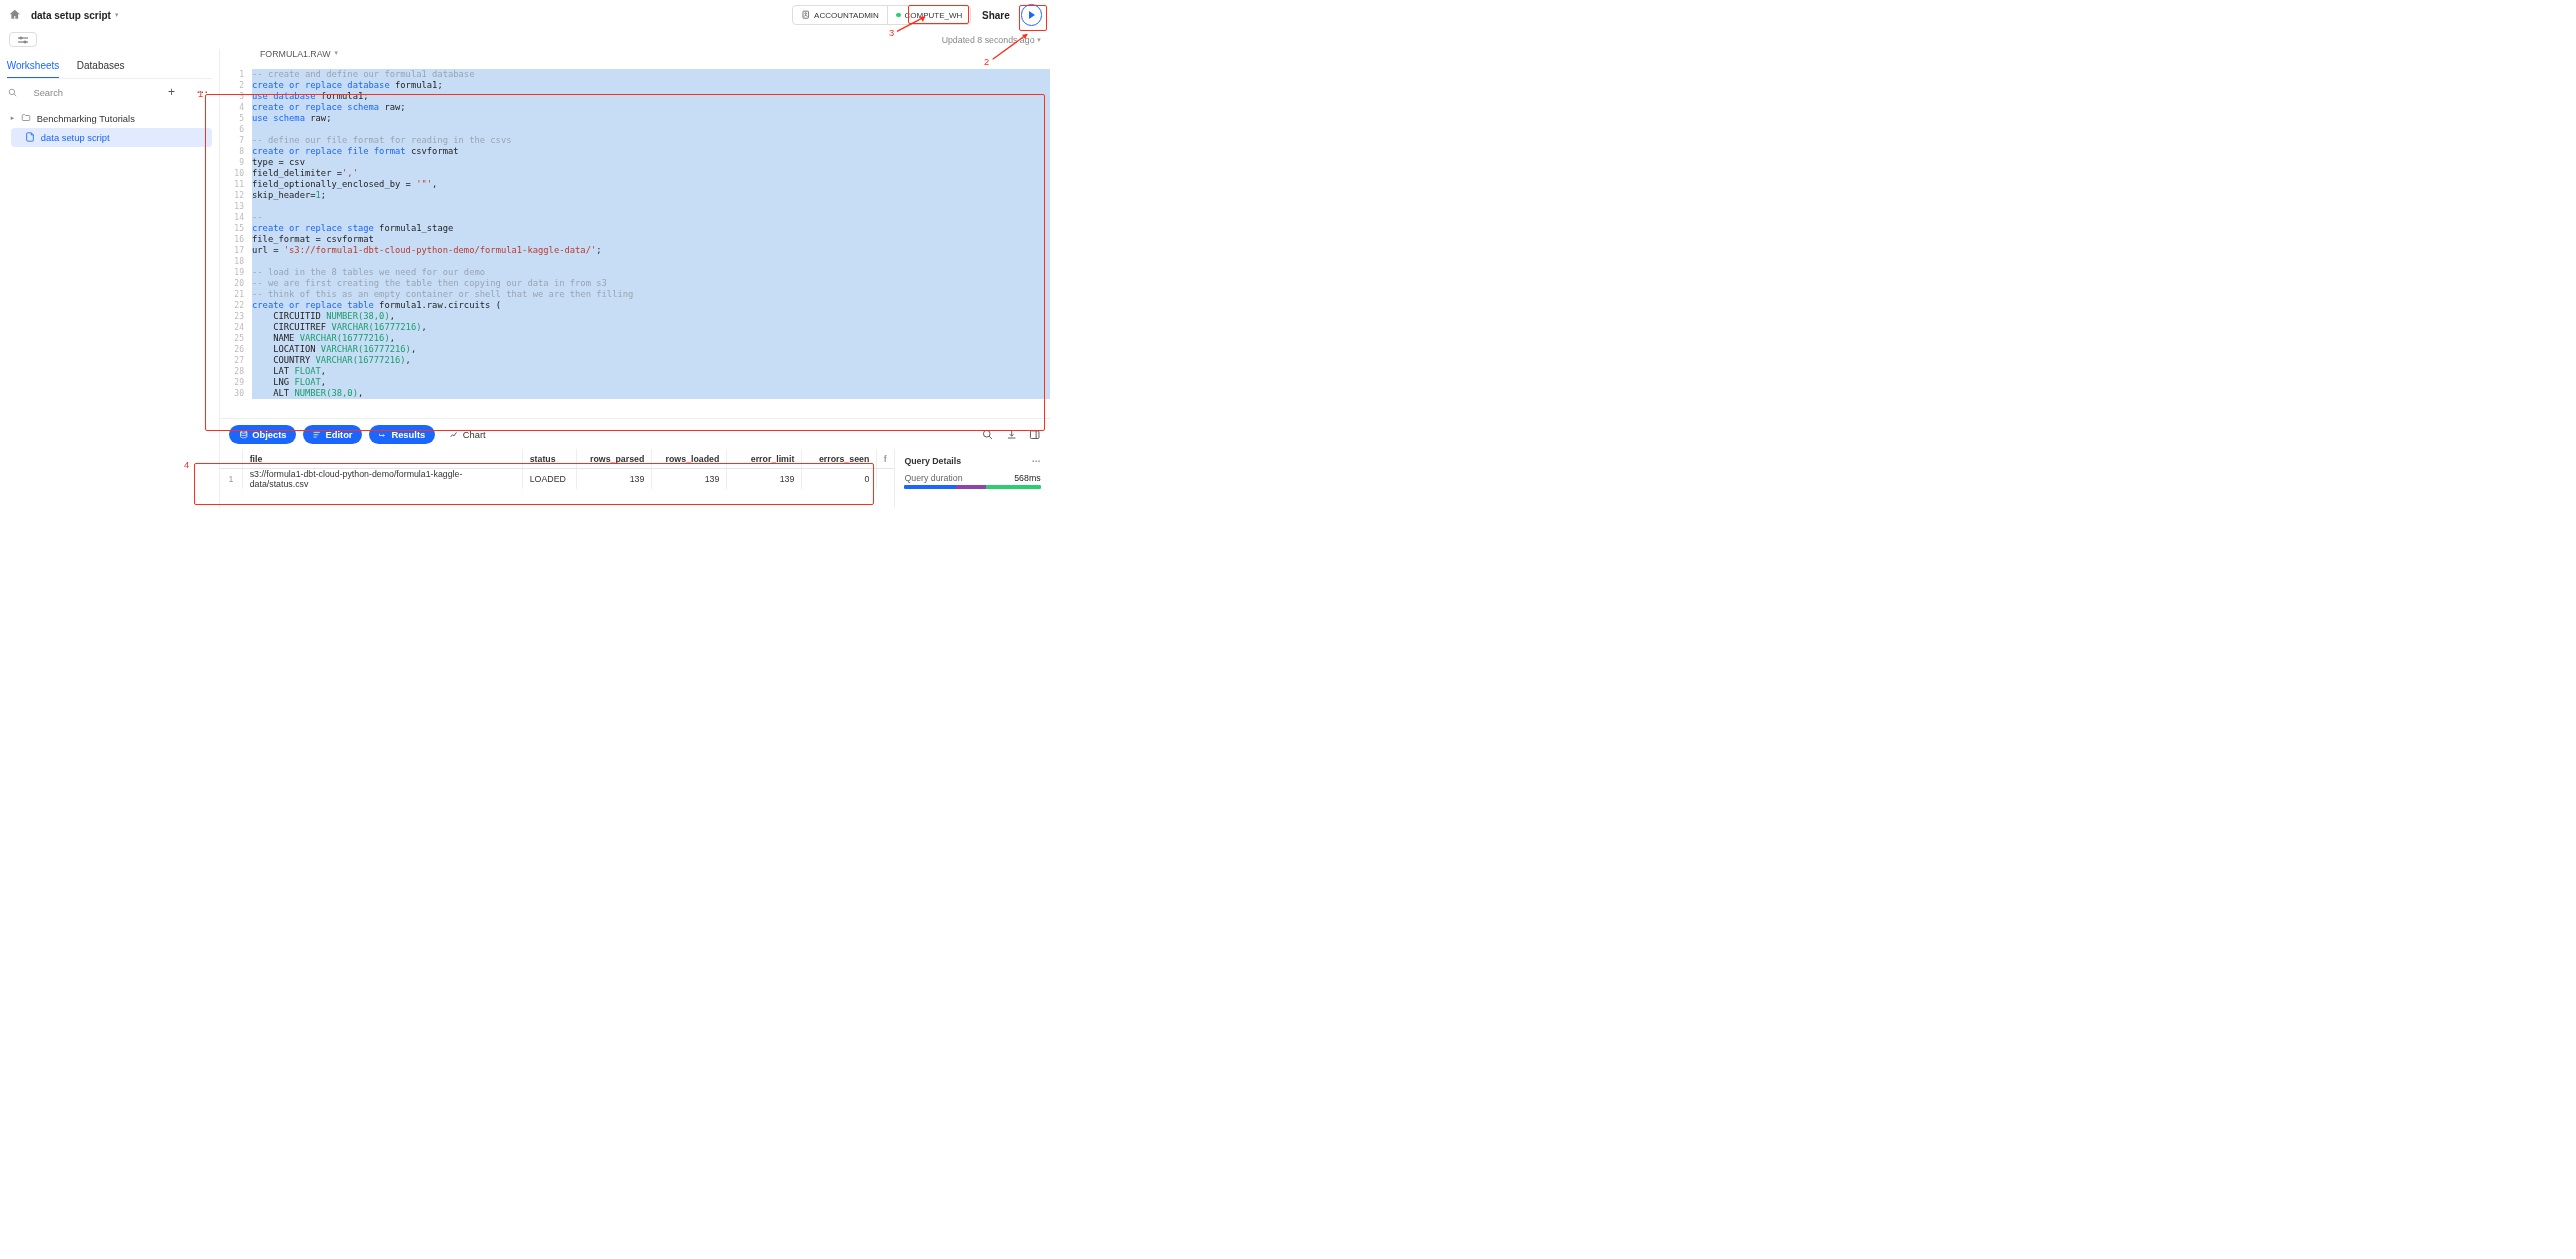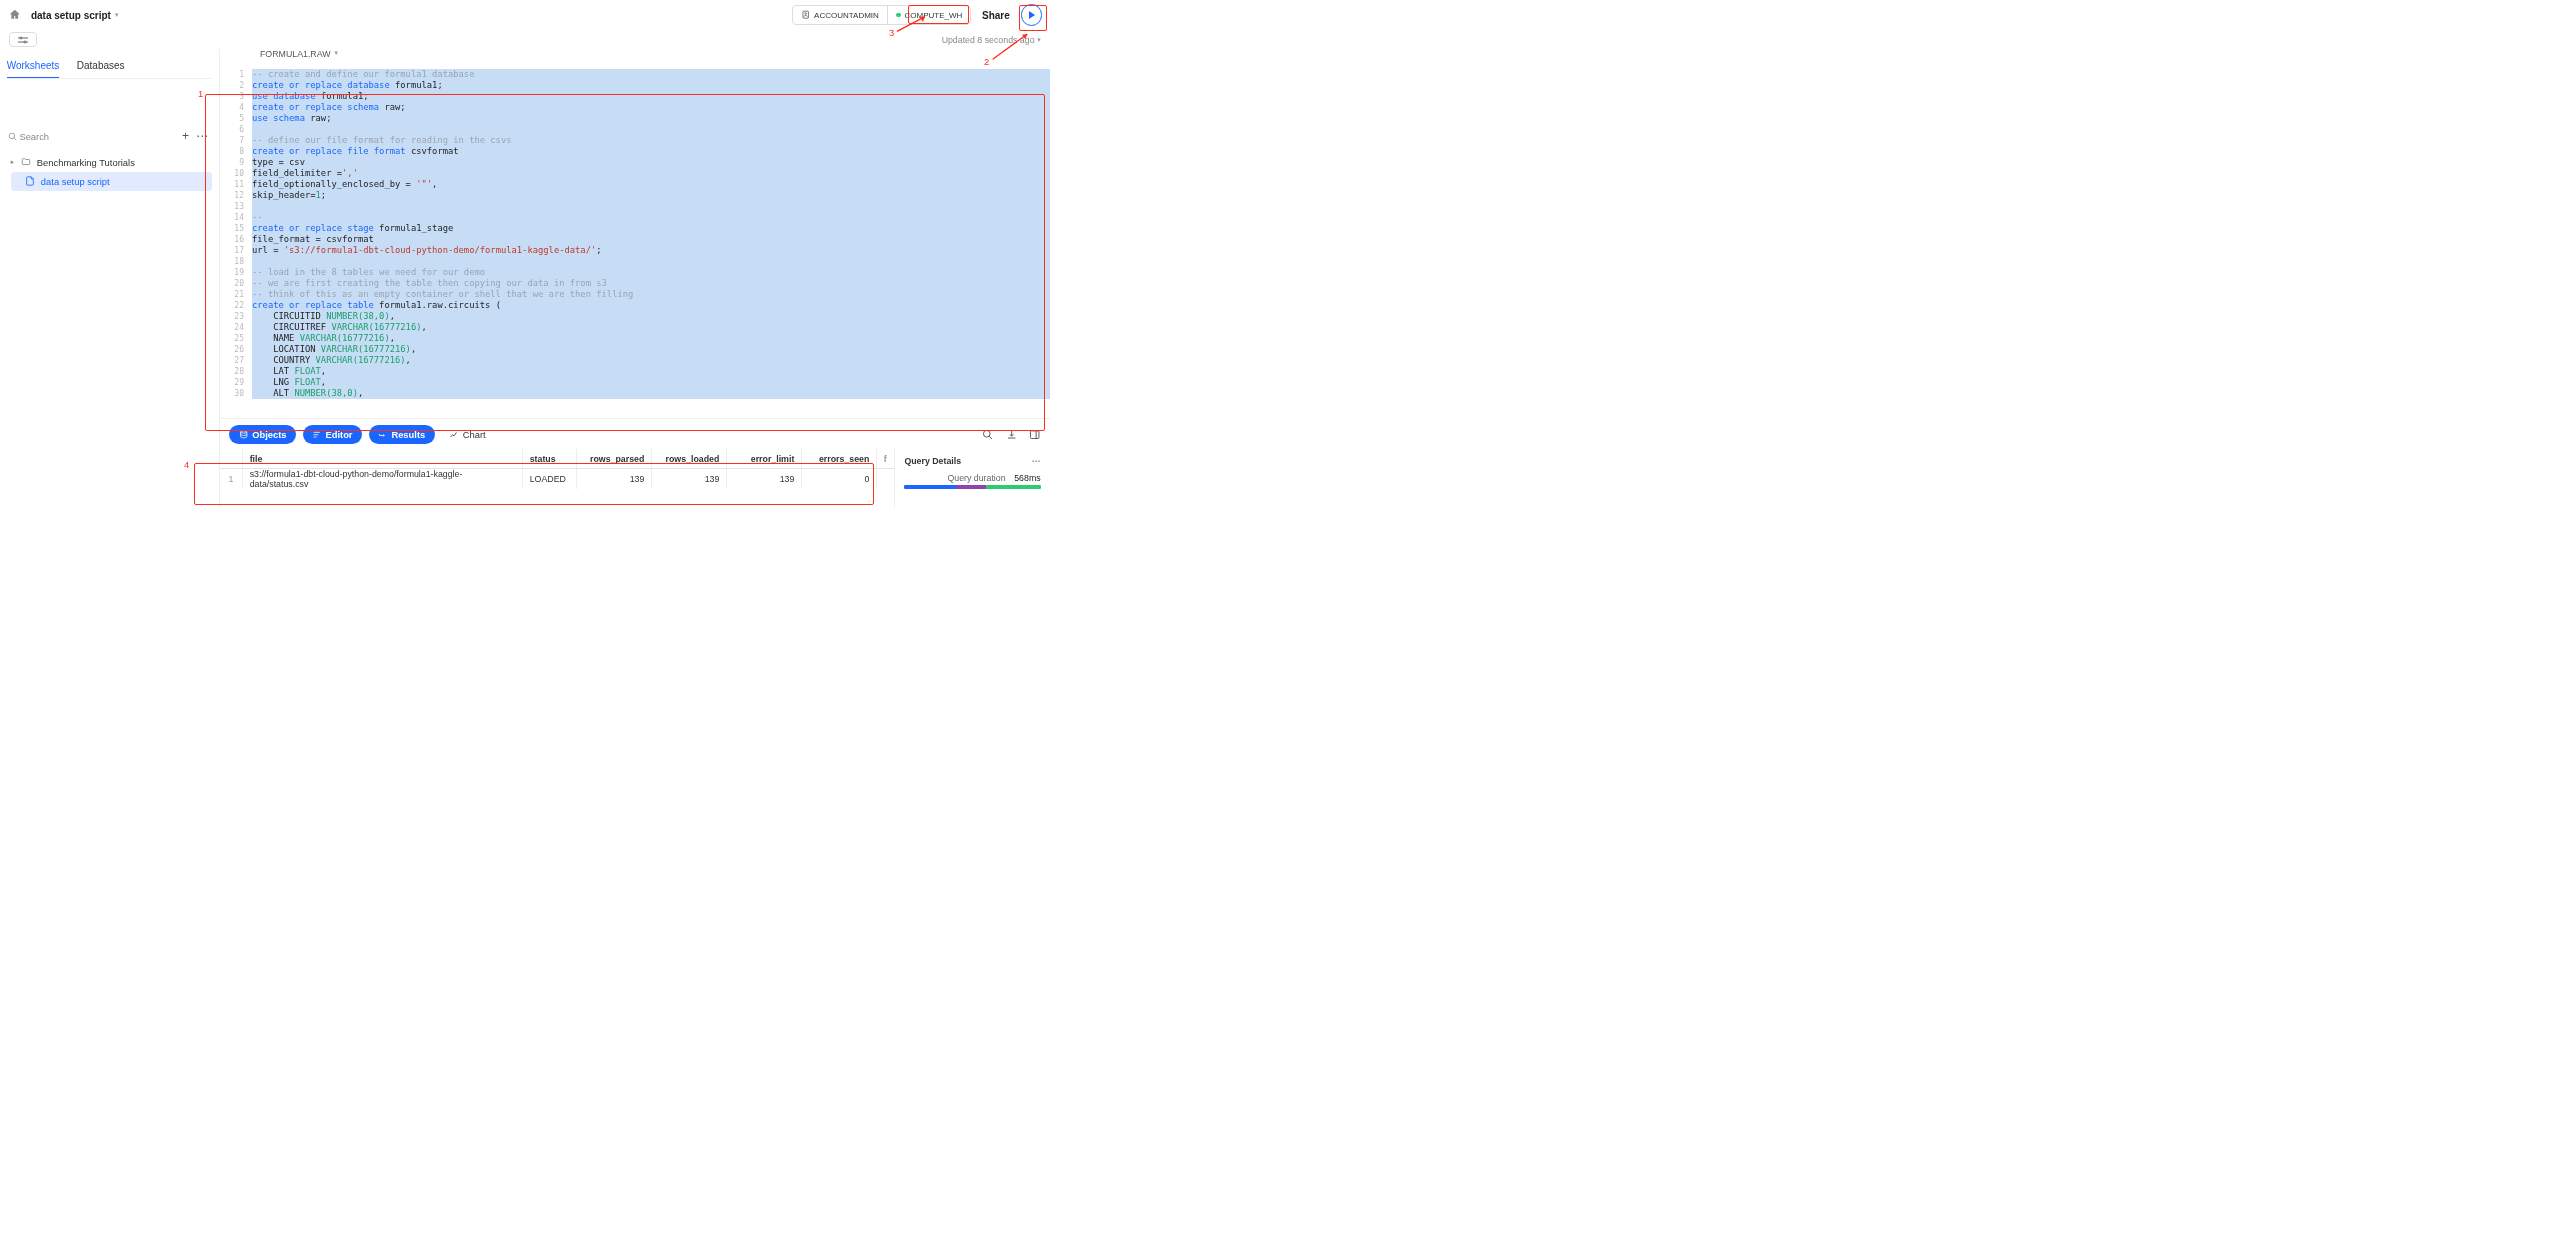--- a/index.html
+++ b/index.html
@@ -23,21 +23,21 @@
   .toolbar-row { display:flex; align-items:center; padding:2px 9.4px; }
   .settings-pill { border:0.7px solid #ddd; border-radius:4px; padding:2.7px 6.7px; display:flex; align-items:center; justify-content:center; }
   .settings-pill svg { width:12px; height:8px; color:#666; }
   .updated-txt { margin-left:auto; font-size:8.8px; color:#888; display:flex; align-items:center; gap:2.7px; }
   
   .main { display:flex; height:calc(100% - 54px); }
   .sidebar { width:220px; border-right:0.7px solid #eee; padding:5.4px 6.7px 0 6.7px; }
   .tabs { display:flex; height:24px; border-bottom:0.7px solid #eee; }
   .tab { padding:5.4px 0; margin-right:17.5px; font-weight:500; font-size:10px; color:#333; cursor:pointer; }
   .tab.active { color:#1a66ff; border-bottom:1.3px solid #1a66ff; }
-  .search-row { display:flex; align-items:center; gap:2px; padding:6.7px 1.3px; color:#888;margin-top:44px; }
+  .search-row { display:flex; align-items:center; gap:16px; padding:6.7px 1.3px; color:#888; }
   .search-row .search-ico { width:9.4px; height:9.4px; }
   .search-row .search-lbl { flex:1; font-size:9.4px; }
   .search-row .plus, .search-row .more { color:#555; font-size:12px; padding:0 2.7px; }
   
   .tree { padding-top:2.7px; }
   .tree-item { display:flex; align-items:center; gap:5.4px; padding:4px 4px; border-radius:4px; font-size:9.4px; color:#333; }
   .tree-item .caret { width:5.4px; color:#888; font-size:6.7px; }
   .tree-item .folder-ico, .tree-item .file-ico { width:10px; height:10px; color:#888; }
   .tree-item.selected { background:#e2eaff; color:#1a66ff; }
   .tree-item.selected .file-ico { color:#1a66ff; }
@@ -72,21 +72,21 @@
   .c-file { width:280px; }
   .c-status { width:54px; }
   .c-rp { width:75px; justify-content:flex-end; }
   .c-rl { width:75px; justify-content:flex-end; }
   .c-el { width:75px; justify-content:flex-end; }
   .c-es { width:75px; justify-content:flex-end;text-align:right; }
   .c-ff { width:13.5px; border-right:none; color:#999; }
   
   .query-details { width:155px; padding:6.7px 9.4px; font-size:8.8px; }
   .qd-head { display:flex; justify-content:space-between; align-items:center; font-weight:600; color:#333; margin-bottom:6.7px; }
-  .qd-row { display:flex; justify-content:space-between; color:#666; margin-bottom:2.7px;margin-left:43px; }
+  .qd-row { display:flex; justify-content:space-between; color:#666; margin-bottom:2.7px; }
   .qd-bar { height:3.4px; display:flex; border-radius:1.3px; overflow:hidden; margin-top:1.3px;}
   .qd-bar .seg1 { background:#1a66ff; width:38%; }
   .qd-bar .seg2 { background:#8e44ad; width:22%; }
   .qd-bar .seg3 { background:#2ecc71; width:40%; }
   
   
   .anno-box { position:absolute; border:1.3px solid #ff2d1a; border-radius:2px; pointer-events:none; z-index:50; }
   .anno-num { position:absolute; color:#ff2d1a; font-size:9.4px; pointer-events:none; z-index:51; }
   .anno-arrow { position:absolute; pointer-events:none; z-index:50; }
 

